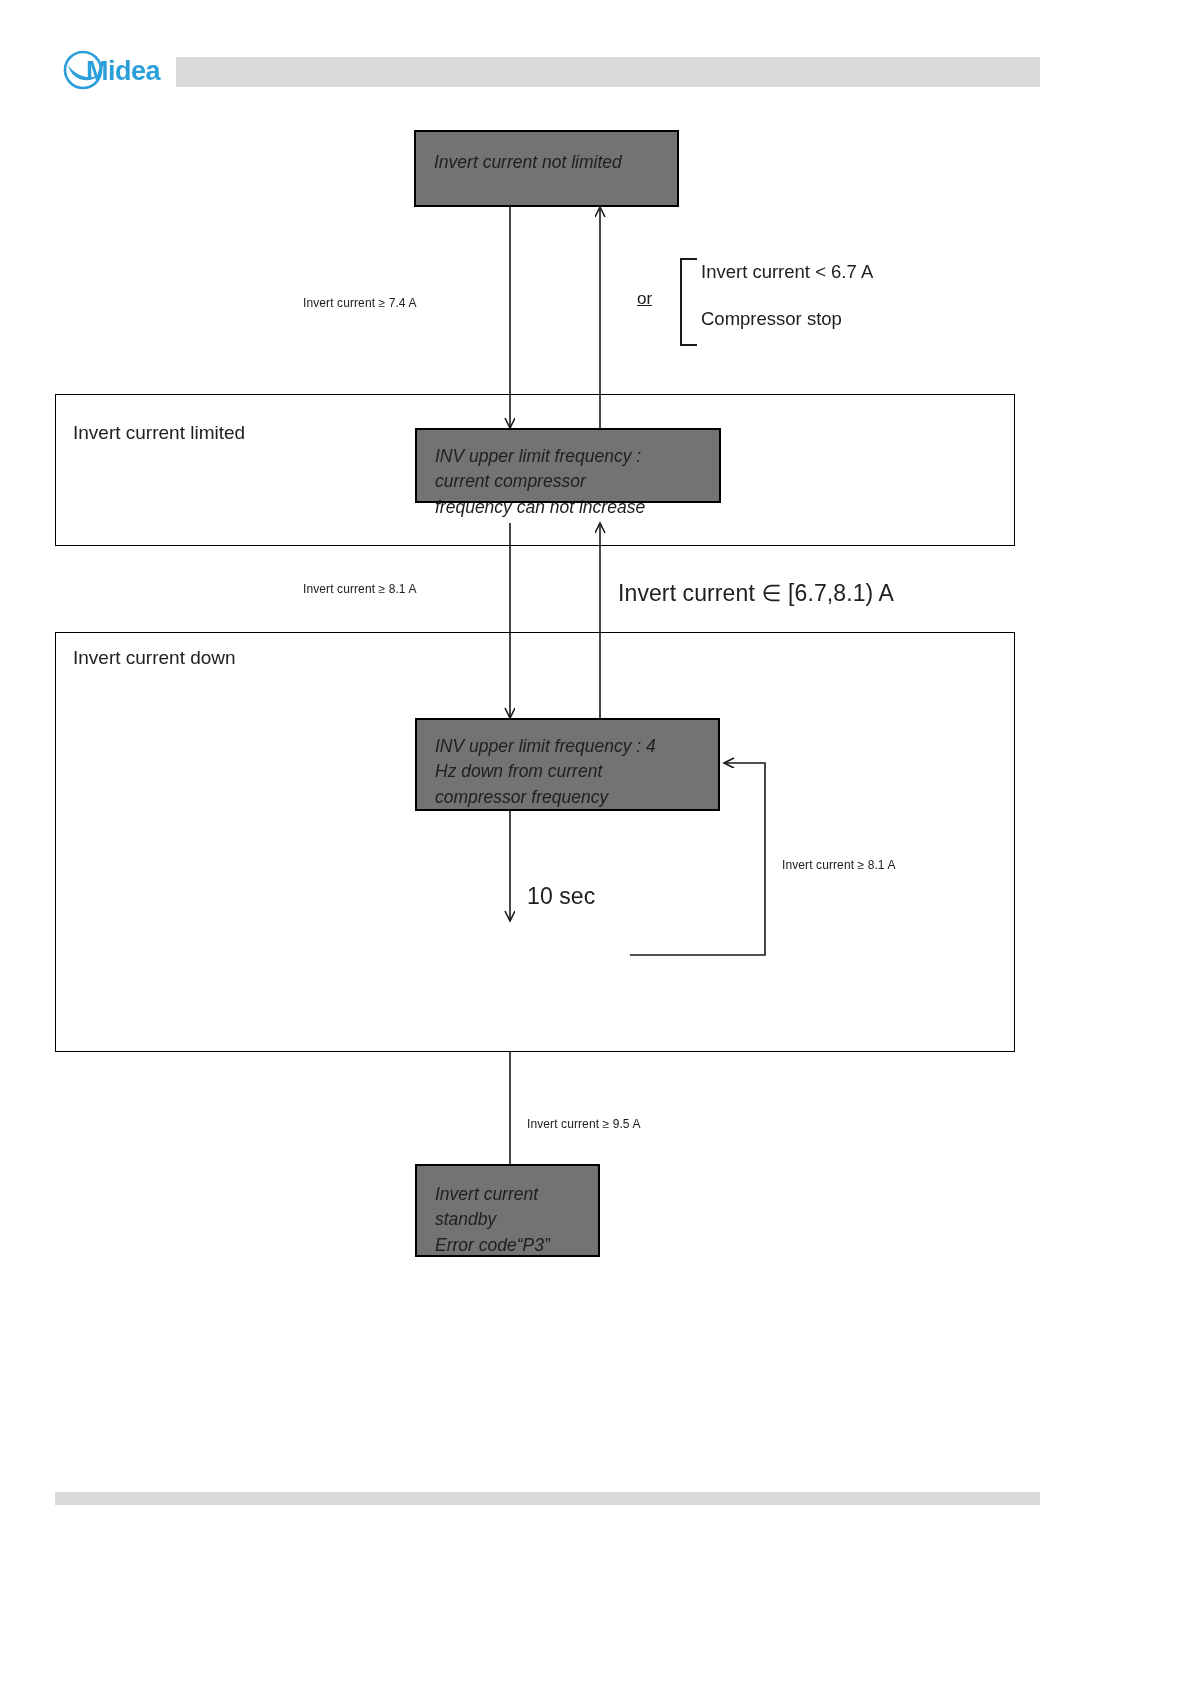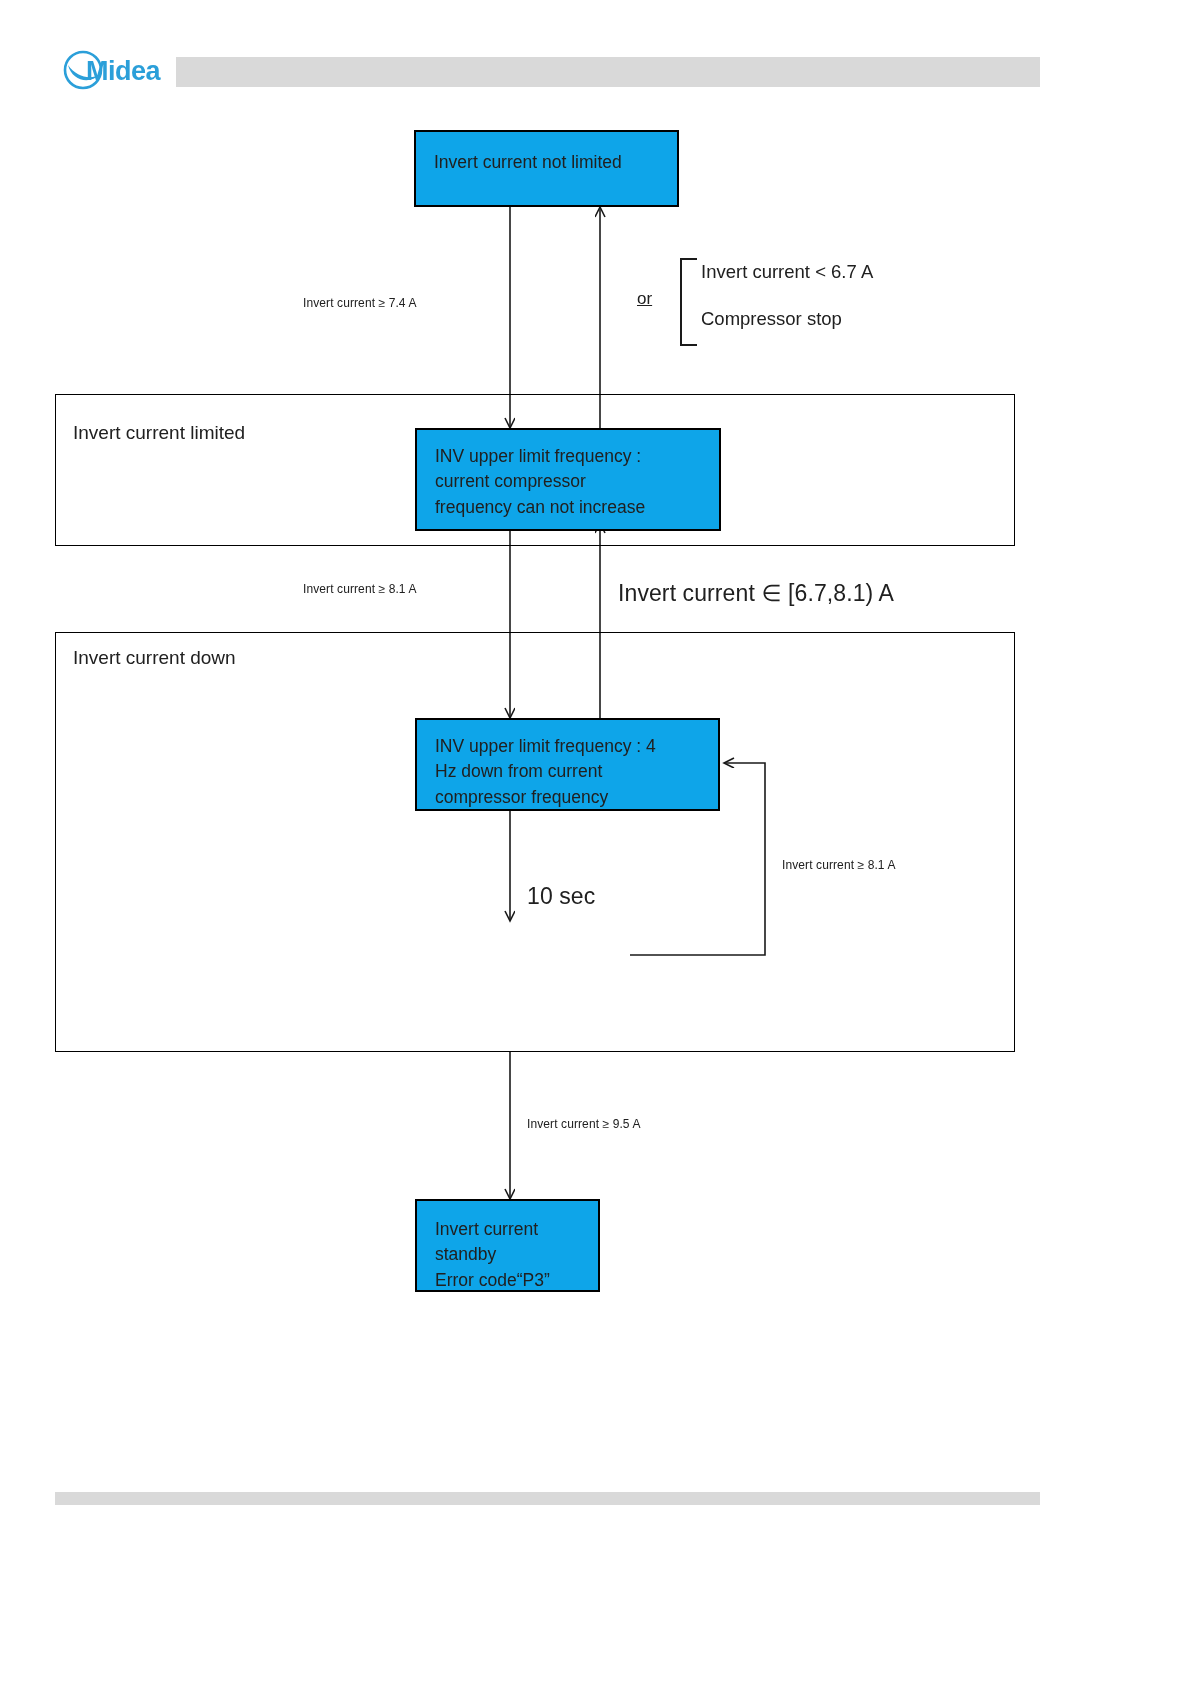--- a/index.html
+++ b/index.html
@@ -59,26 +59,27 @@
     position: absolute;
     left: 0;
     top: 0;
   }
 
   
   .node {
     position: absolute;
     box-sizing: border-box;
     border: 2px solid #000000;
-    background: #0ea5e9;
+    background: #737373;
     font-size: 17.5px;
     line-height: 1.45;
     color: #202020;
     padding: 14px 16px 4px 18px;
     white-space: pre-line;
+    font-style: italic;
   }
   .group-box {
     position: absolute;
     box-sizing: border-box;
     border: 1.6px solid #000000;
     background: transparent;
   }
   .group-label {
     position: absolute;
     font-size: 19px;
@@ -104,24 +105,24 @@
   }
   .cond-group {
     position: absolute;
     font-size: 18.5px;
     color: #202020;
     white-space: nowrap;
   }
 
   
   #node-top { left: 414px; top: 130px; width: 265px; height: 77px; padding-top: 18px; }
-  #node-limited { left: 415px; top: 428px; width: 306px; height: 103px; }
+  #node-limited { left: 415px; top: 428px; width: 306px; height: 75px; }
   #node-down { left: 415px; top: 718px; width: 305px; height: 93px; }
   #node-keep { left: 415px; top: 921px; width: 215px; height: 68px; padding-top: 16px; }
-  #node-standby { left: 415px; top: 1199px; width: 185px; height: 93px; padding-top: 16px; }
+  #node-standby { left: 415px; top: 1164px; width: 185px; height: 93px; padding-top: 16px; }
 
   #group-limited { left: 55px; top: 394px; width: 960px; height: 152px; }
   #group-down { left: 55px; top: 632px; width: 960px; height: 420px; }
   #label-limited { left: 73px; top: 422px; }
   #label-down { left: 73px; top: 647px; }
 </style>
 </head>
 <body>
 
 <div id="page">

